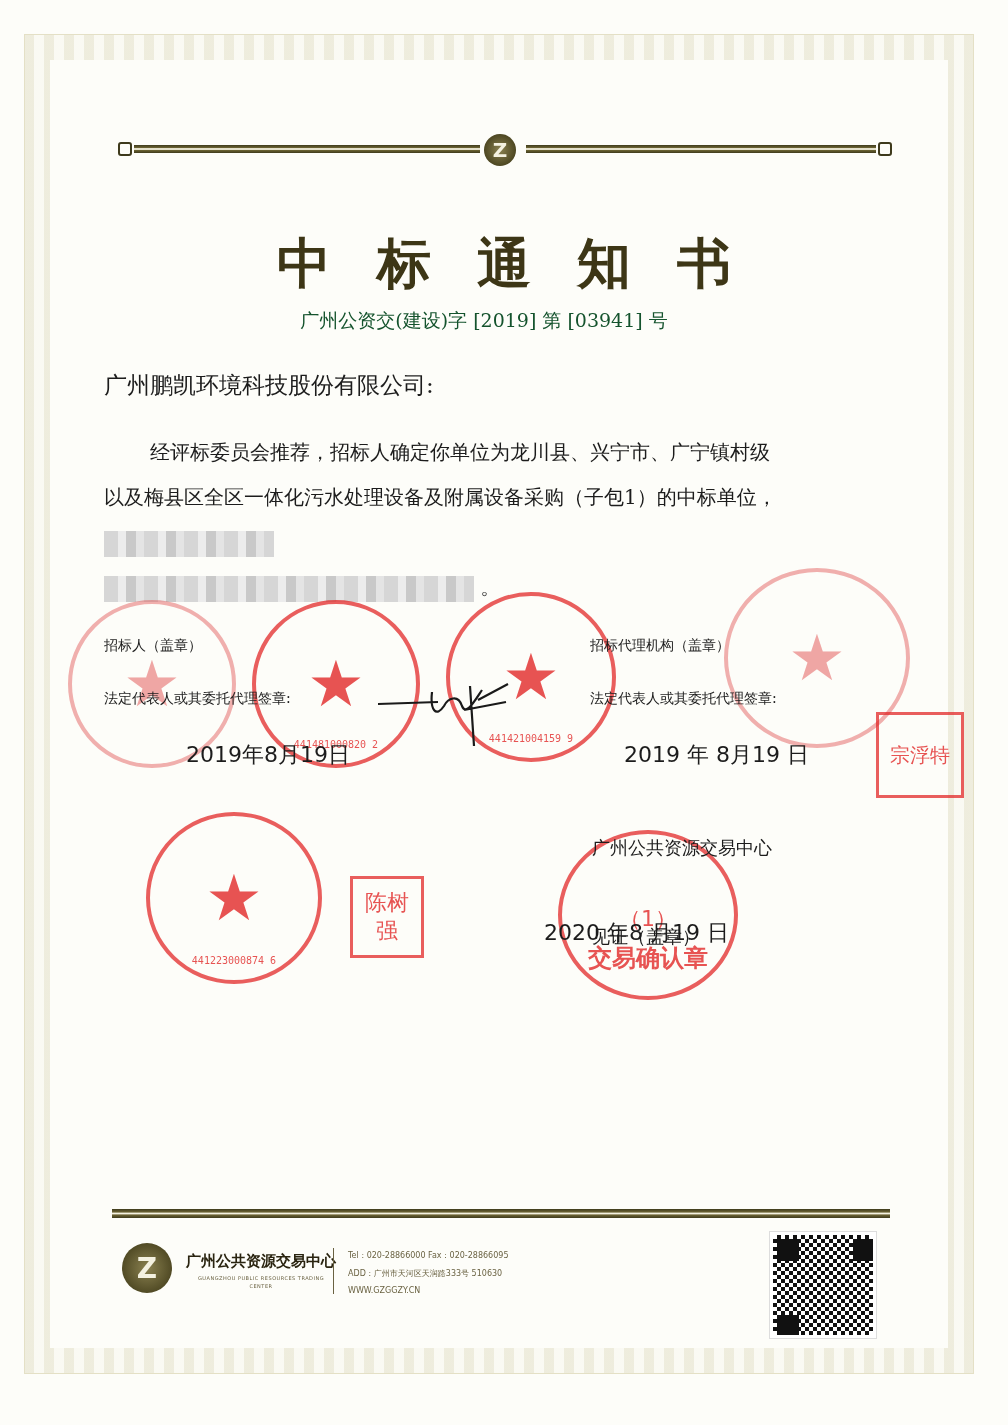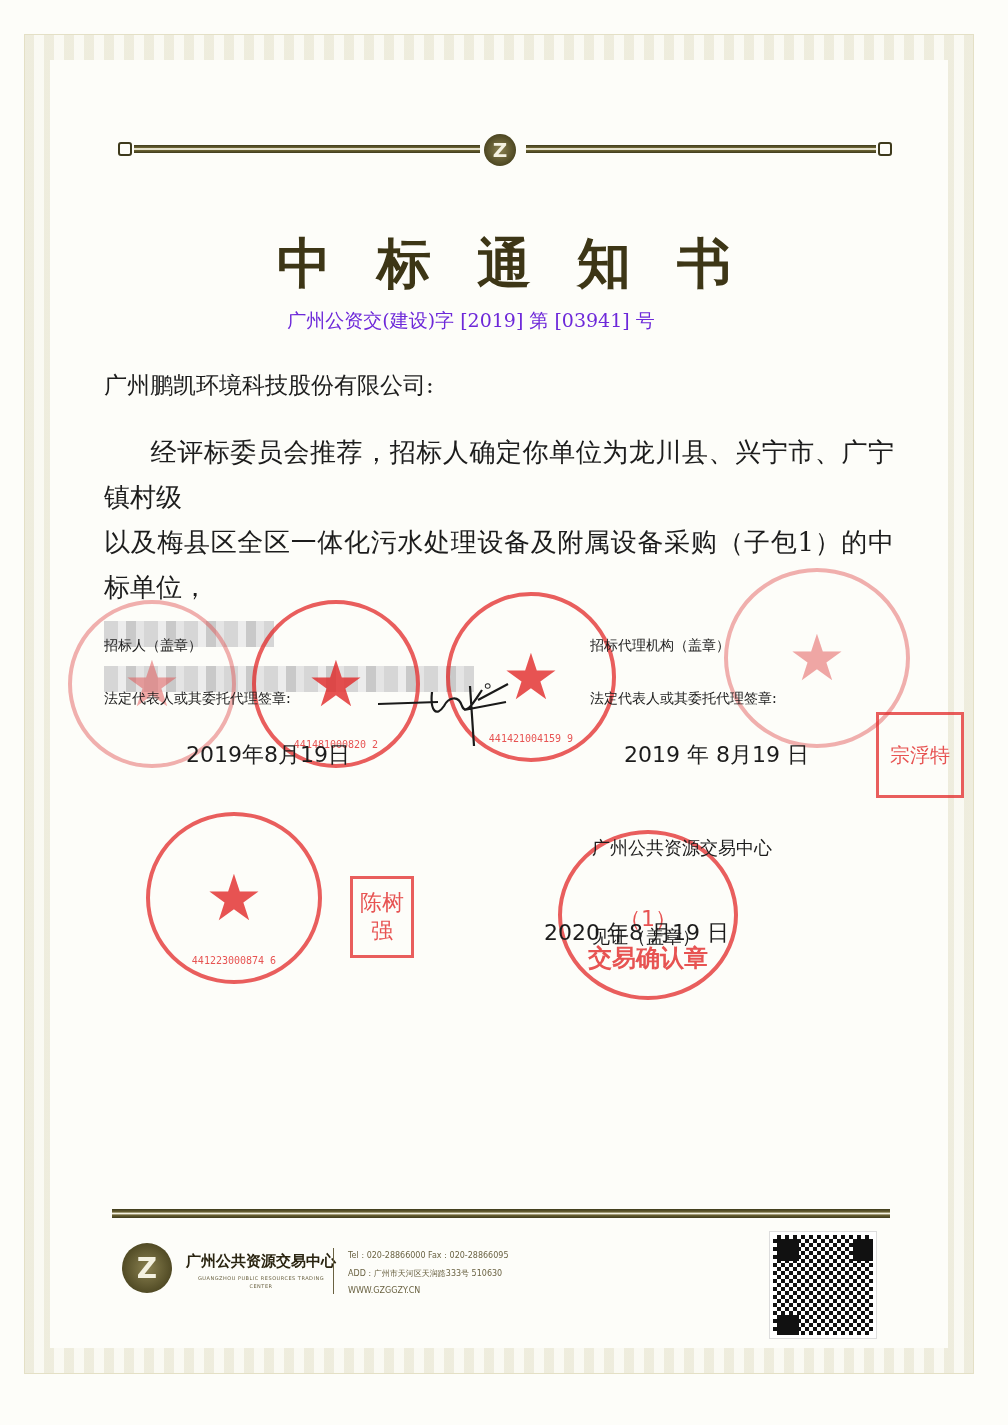--- a/index.html
+++ b/index.html
@@ -40,27 +40,27 @@
     background: radial-gradient(circle, #8a8150 0, #4d4722 70%);
     display: flex; align-items: center; justify-content: center;
     color: #f4f1e0; font-family: "DejaVu Sans", sans-serif; font-weight: bold; font-size: 20px;
   }
   .title {
     position: absolute; left: 0; width: 1008px; top: 228px; text-align: center;
     font-size: 54px; font-weight: bold; letter-spacing: 46px; color: #3d3616;
     text-indent: 46px;
   }
   .doc-no {
-    position: absolute; left: 3px; width: 936px; top: 308px; text-align: center;
-    font-size: 19px; color: #6d28d9;
+    position: absolute; left: 16px; width: 936px; top: 308px; text-align: center;
+    font-size: 19px; color: #14532d;
   }
   .recipient { position: absolute; left: 104px; top: 370px; font-size: 23px; }
   .body-text {
     position: absolute; left: 104px; top: 430px; width: 790px;
-    font-size: 26px; line-height: 45px; text-align: justify;
+    font-size: 20px; line-height: 45px; text-align: justify;
   }
   .body-text .indent { display: inline-block; width: 46px; }
   .blur {
     display: inline-block; height: 26px; vertical-align: middle;
     background: repeating-linear-gradient(90deg, #d6d6d6 0 14px, #ececec 14px 22px, #c9c9c9 22px 32px, #e4e4e4 32px 40px);
     filter: blur(0.6px);
   }
   .blur-a { width: 170px; }
   .blur-b { width: 370px; }
   .label { position: absolute; font-size: 14px; }
@@ -147,21 +147,21 @@
   </div>
   <div class="stamp faded" style="left:724px; top:568px; width:186px; height:180px;">
     <span class="star">★</span>
   </div>
   <div class="sq-stamp" style="left:876px; top:712px; width:88px; height:86px; font-size:20px;">宗浮特</div>
 
   <div class="stamp" style="left:146px; top:812px; width:176px; height:172px;">
     <span class="star">★</span>
     <span class="code">441223000874 6</span>
   </div>
-  <div class="sq-stamp" style="left:350px; top:876px; width:64px; height:82px;">陈树强</div>
+  <div class="sq-stamp" style="left:350px; top:876px; width:74px; height:82px;">陈树强</div>
 
   <div class="stamp" style="left:558px; top:830px; width:180px; height:170px;">
     <span style="position:absolute; top:70px; font-size:22px; font-family:'DejaVu Sans',sans-serif;">（1）</span>
     <span style="position:absolute; bottom:22px; font-size:24px; font-family:'DejaVu Sans',sans-serif; font-weight:bold;">交易确认章</span>
   </div>
 
   <svg class="signature" viewBox="0 0 140 70">
     <path d="M0 24 L60 22 M54 12 C52 30 58 38 66 26 C70 18 80 14 84 26 C88 36 96 22 104 10 M92 6 L96 66 M100 20 L130 4 M86 30 L128 22" stroke="#1a1a1a" stroke-width="2.2" fill="none"></path>
   </svg>
 

